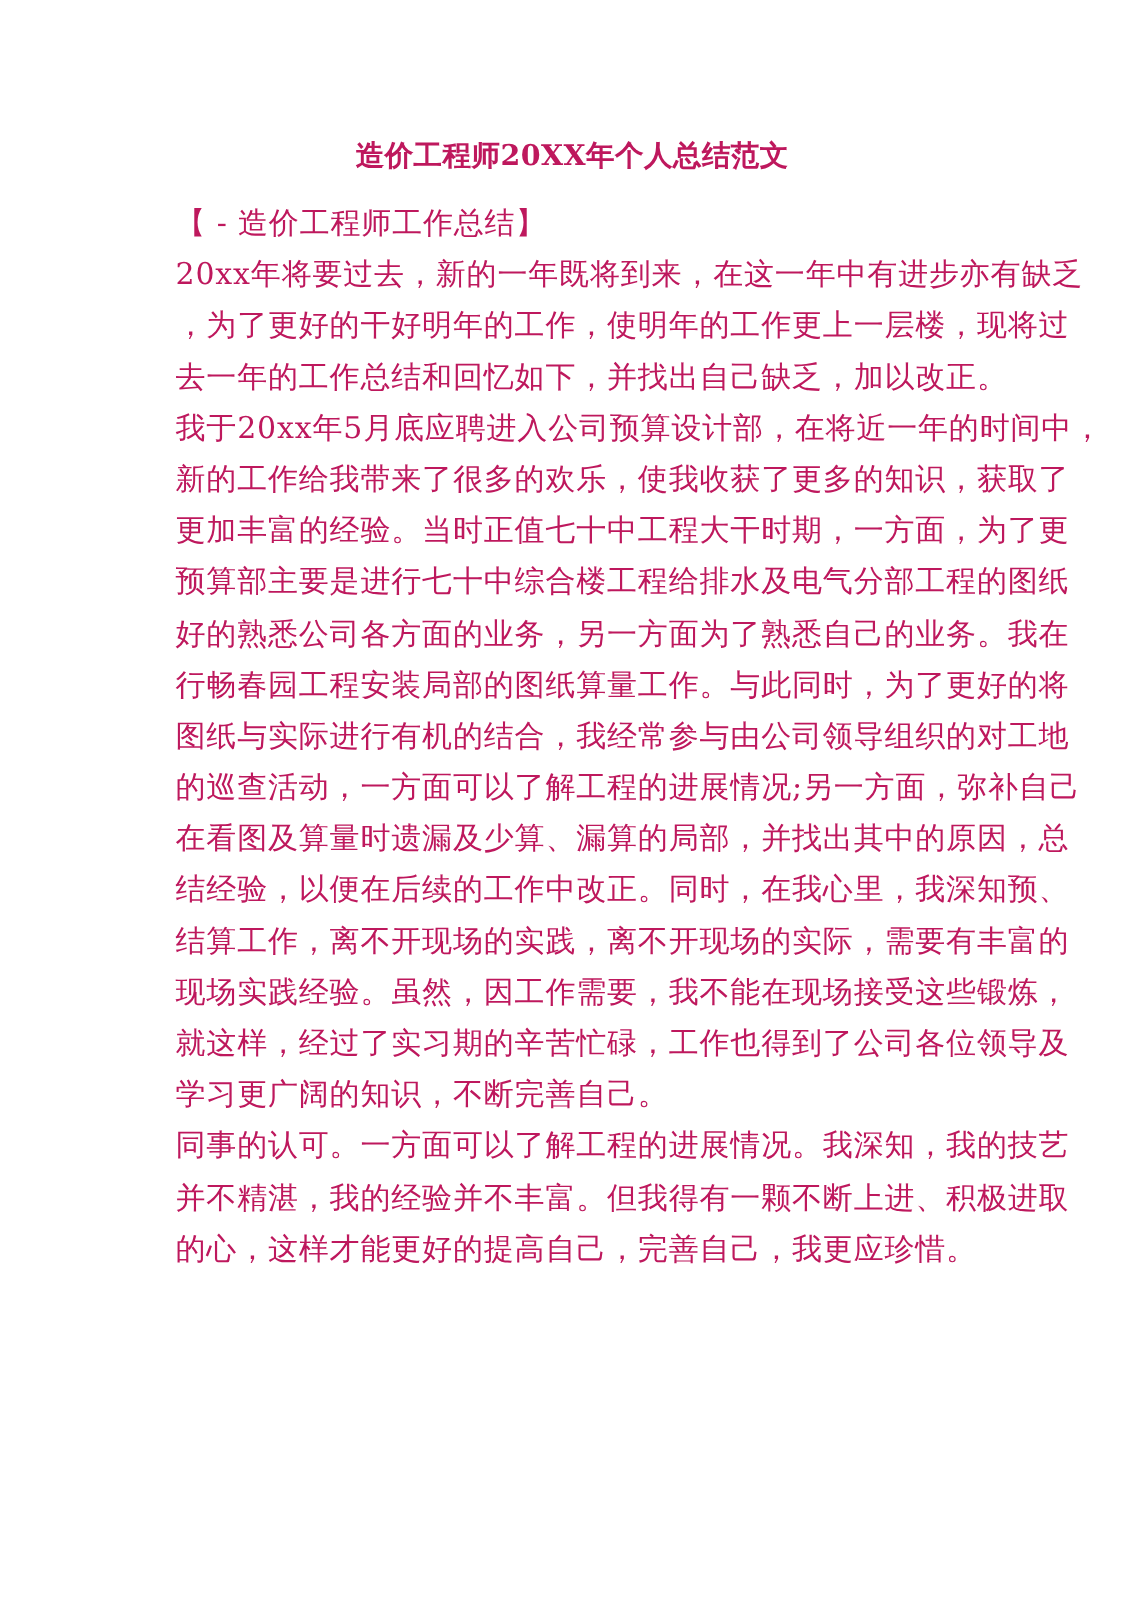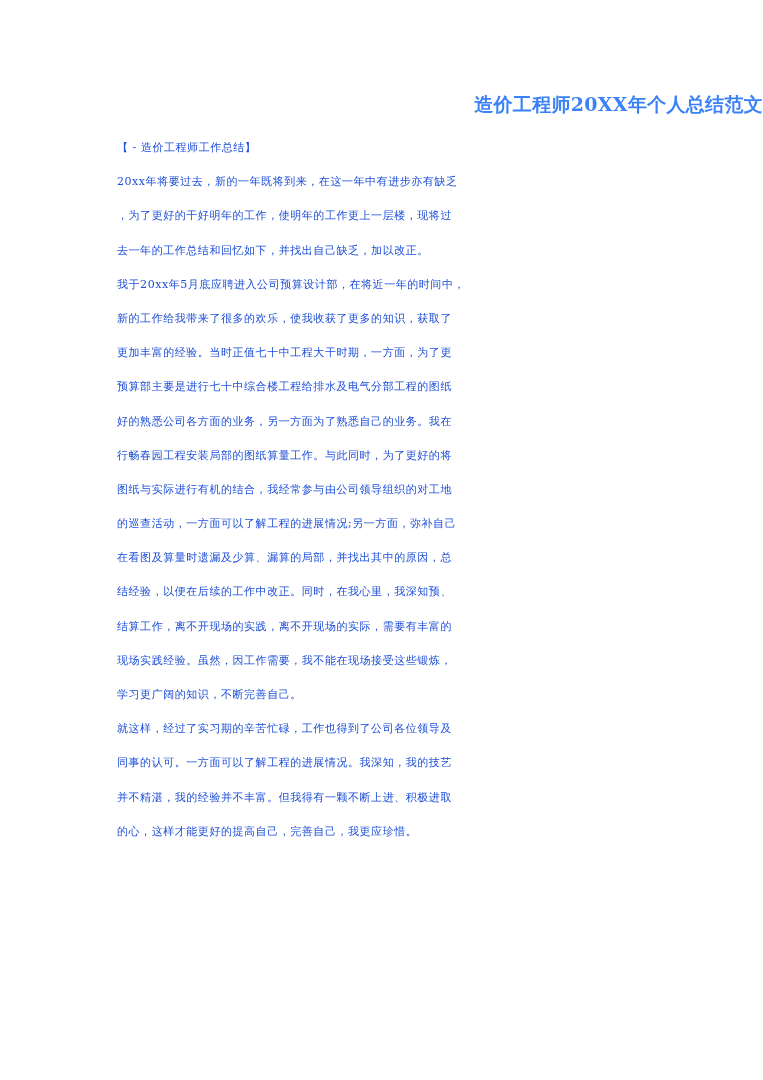--- a/index.html
+++ b/index.html
@@ -21,41 +21,41 @@
       top: 0;
       width: 763px;
       height: 1080px;
       background: #ffffff;
     }
     .title {
       position: absolute;
       top: 90px;
       left: 0;
       width: 763px;
-      text-align: right;
+      text-align: center;
       font-size: 19px;
       font-weight: bold;
-      color: #3b82f6;
+      color: #be185d;
       letter-spacing: 0.3px;
       line-height: 28px;
     }
     .body {
       position: absolute;
       left: 117px;
       top: 131px;
       width: 545px;
     }
     .line {
       display: block;
       height: 34.2px;
       line-height: 34.2px;
-      font-size: 11px;
+      font-size: 20px;
       white-space: nowrap;
       letter-spacing: 0.55px;
-      color: #1d4ed8;
+      color: #be185d;
     }
   </style>
 </head>
 <body>
 
 <div class="page">
   <div class="title">造价工程师20XX年个人总结范文</div>
   <div class="body">
     <span class="line">【 - 造价工程师工作总结】</span>
     <span class="line">20xx年将要过去，新的一年既将到来，在这一年中有进步亦有缺乏</span>
@@ -66,19 +66,19 @@
     <span class="line">更加丰富的经验。当时正值七十中工程大干时期，一方面，为了更</span>
     <span class="line">预算部主要是进行七十中综合楼工程给排水及电气分部工程的图纸</span>
     <span class="line">好的熟悉公司各方面的业务，另一方面为了熟悉自己的业务。我在</span>
     <span class="line">行畅春园工程安装局部的图纸算量工作。与此同时，为了更好的将</span>
     <span class="line">图纸与实际进行有机的结合，我经常参与由公司领导组织的对工地</span>
     <span class="line">的巡查活动，一方面可以了解工程的进展情况;另一方面，弥补自己</span>
     <span class="line">在看图及算量时遗漏及少算、漏算的局部，并找出其中的原因，总</span>
     <span class="line">结经验，以便在后续的工作中改正。同时，在我心里，我深知预、</span>
     <span class="line">结算工作，离不开现场的实践，离不开现场的实际，需要有丰富的</span>
     <span class="line">现场实践经验。虽然，因工作需要，我不能在现场接受这些锻炼，</span>
+    <span class="line">就这样，经过了实习期的辛苦忙碌，工作也得到了公司各位领导及</span>
     <span class="line">学习更广阔的知识，不断完善自己。</span>
-    <span class="line">就这样，经过了实习期的辛苦忙碌，工作也得到了公司各位领导及</span>
     <span class="line">同事的认可。一方面可以了解工程的进展情况。我深知，我的技艺</span>
     <span class="line">并不精湛，我的经验并不丰富。但我得有一颗不断上进、积极进取</span>
     <span class="line">的心，这样才能更好的提高自己，完善自己，我更应珍惜。</span>
   </div>
 </div>
 
 </body></html>

